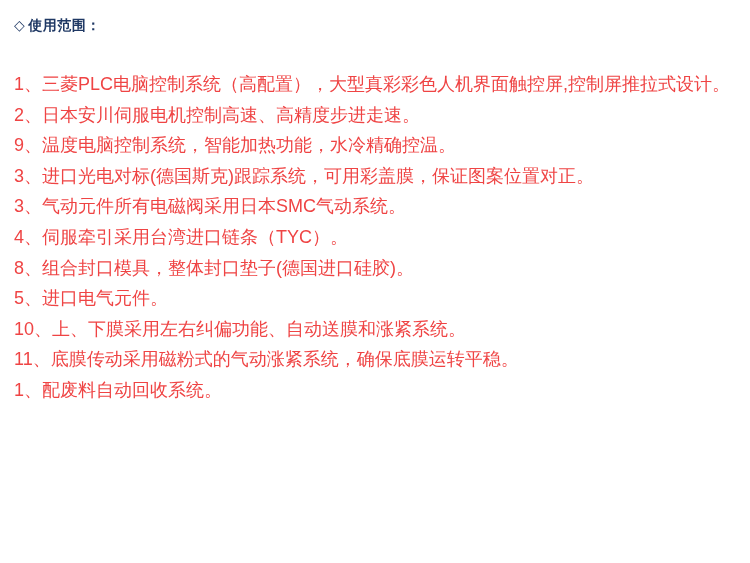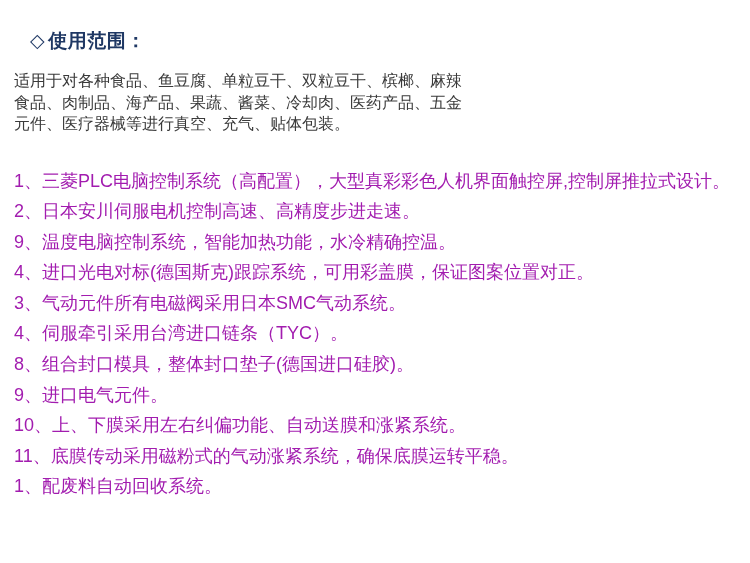--- a/index.html
+++ b/index.html
@@ -16,22 +16,22 @@
     -webkit-font-smoothing: antialiased;
   }
   .page {
     box-sizing: border-box;
     width: 750px;
     height: 563px;
     padding: 12px 14px 0 14px;
     background: #ffffff;
   }
   .section-heading {
-    margin: 16px;
-    font-size: 19px;
+    margin: 0;
+    font-size: 14px;
     line-height: 26px;
     font-weight: 700;
     color: #1f3864;
     letter-spacing: 0.5px;
     white-space: nowrap;
   }
   .section-heading .diamond {
     font-weight: 400;
     margin-right: 3px;
   }
@@ -47,49 +47,44 @@
   }
   .config-section {
     margin-top: 31px;
   }
   .config-list {
     margin: 6px 0 0 0;
     padding: 0;
     list-style: none;
     font-size: 18px;
     line-height: 30.6px;
-    color: #a21caf;
+    color: #ef4444;
   }
   .config-list li {
     white-space: nowrap;
   }
 </style>
 </head>
 <body>
 
 <div class="page">
 
   <section class="usage-section">
     <h2 class="section-heading"><span class="diamond">◇</span><span>使用范围：</span></h2>
-    <p class="usage-paragraph">
-      <span class="para-line">适用于对各种食品、鱼豆腐、单粒豆干、双粒豆干、槟榔、麻辣</span>
-      <span class="para-line">食品、肉制品、海产品、果蔬、酱菜、冷却肉、医药产品、五金</span>
-      <span class="para-line">元件、医疗器械等进行真空、充气、贴体包装。</span>
-    </p>
   </section>
 
   <section class="config-section">
     <ol class="config-list">
       <li>1、三菱PLC电脑控制系统（高配置），大型真彩彩色人机界面触控屏,控制屏推拉式设计。</li>
       <li>2、日本安川伺服电机控制高速、高精度步进走速。</li>
       <li>9、温度电脑控制系统，智能加热功能，水冷精确控温。</li>
-      <li>4、进口光电对标(德国斯克)跟踪系统，可用彩盖膜，保证图案位置对正。</li>
+      <li>3、进口光电对标(德国斯克)跟踪系统，可用彩盖膜，保证图案位置对正。</li>
       <li>3、气动元件所有电磁阀采用日本SMC气动系统。</li>
       <li>4、伺服牵引采用台湾进口链条（TYC）。</li>
       <li>8、组合封口模具，整体封口垫子(德国进口硅胶)。</li>
-      <li>9、进口电气元件。</li>
+      <li>5、进口电气元件。</li>
       <li>10、上、下膜采用左右纠偏功能、自动送膜和涨紧系统。</li>
       <li>11、底膜传动采用磁粉式的气动涨紧系统，确保底膜运转平稳。</li>
       <li>1、配废料自动回收系统。</li>
     </ol>
   </section>
 
 </div>
 
 </body></html>

